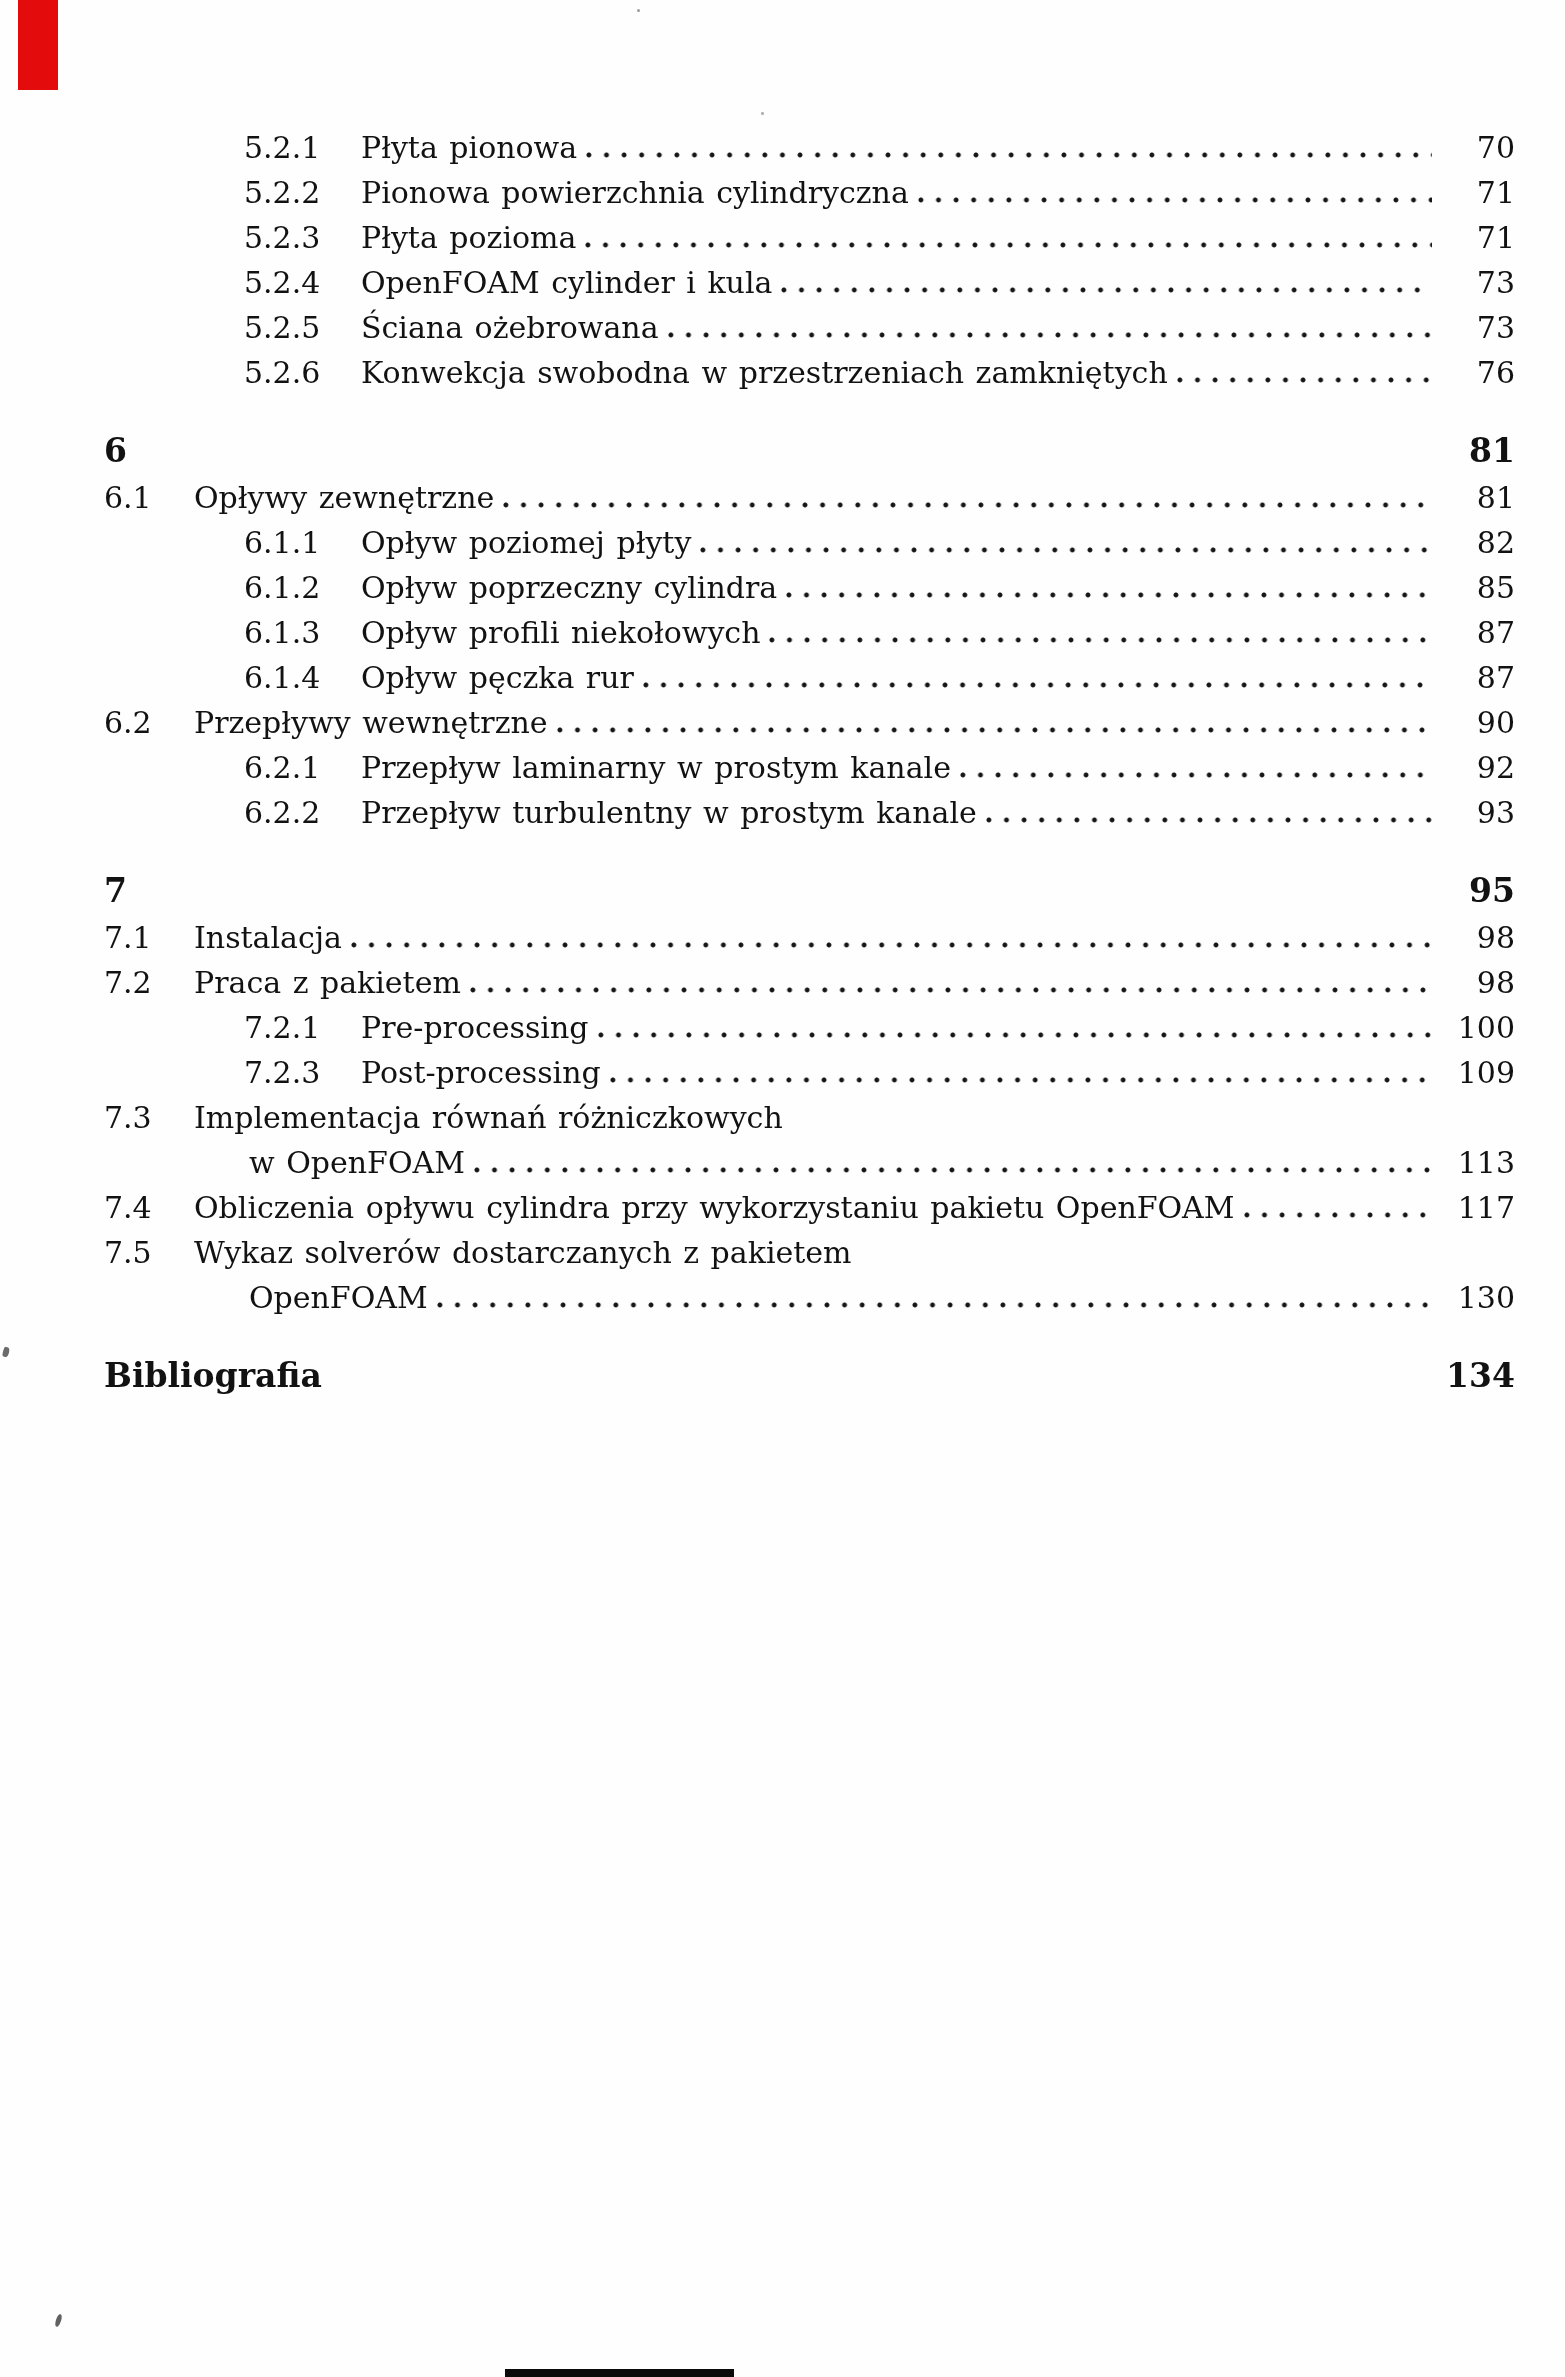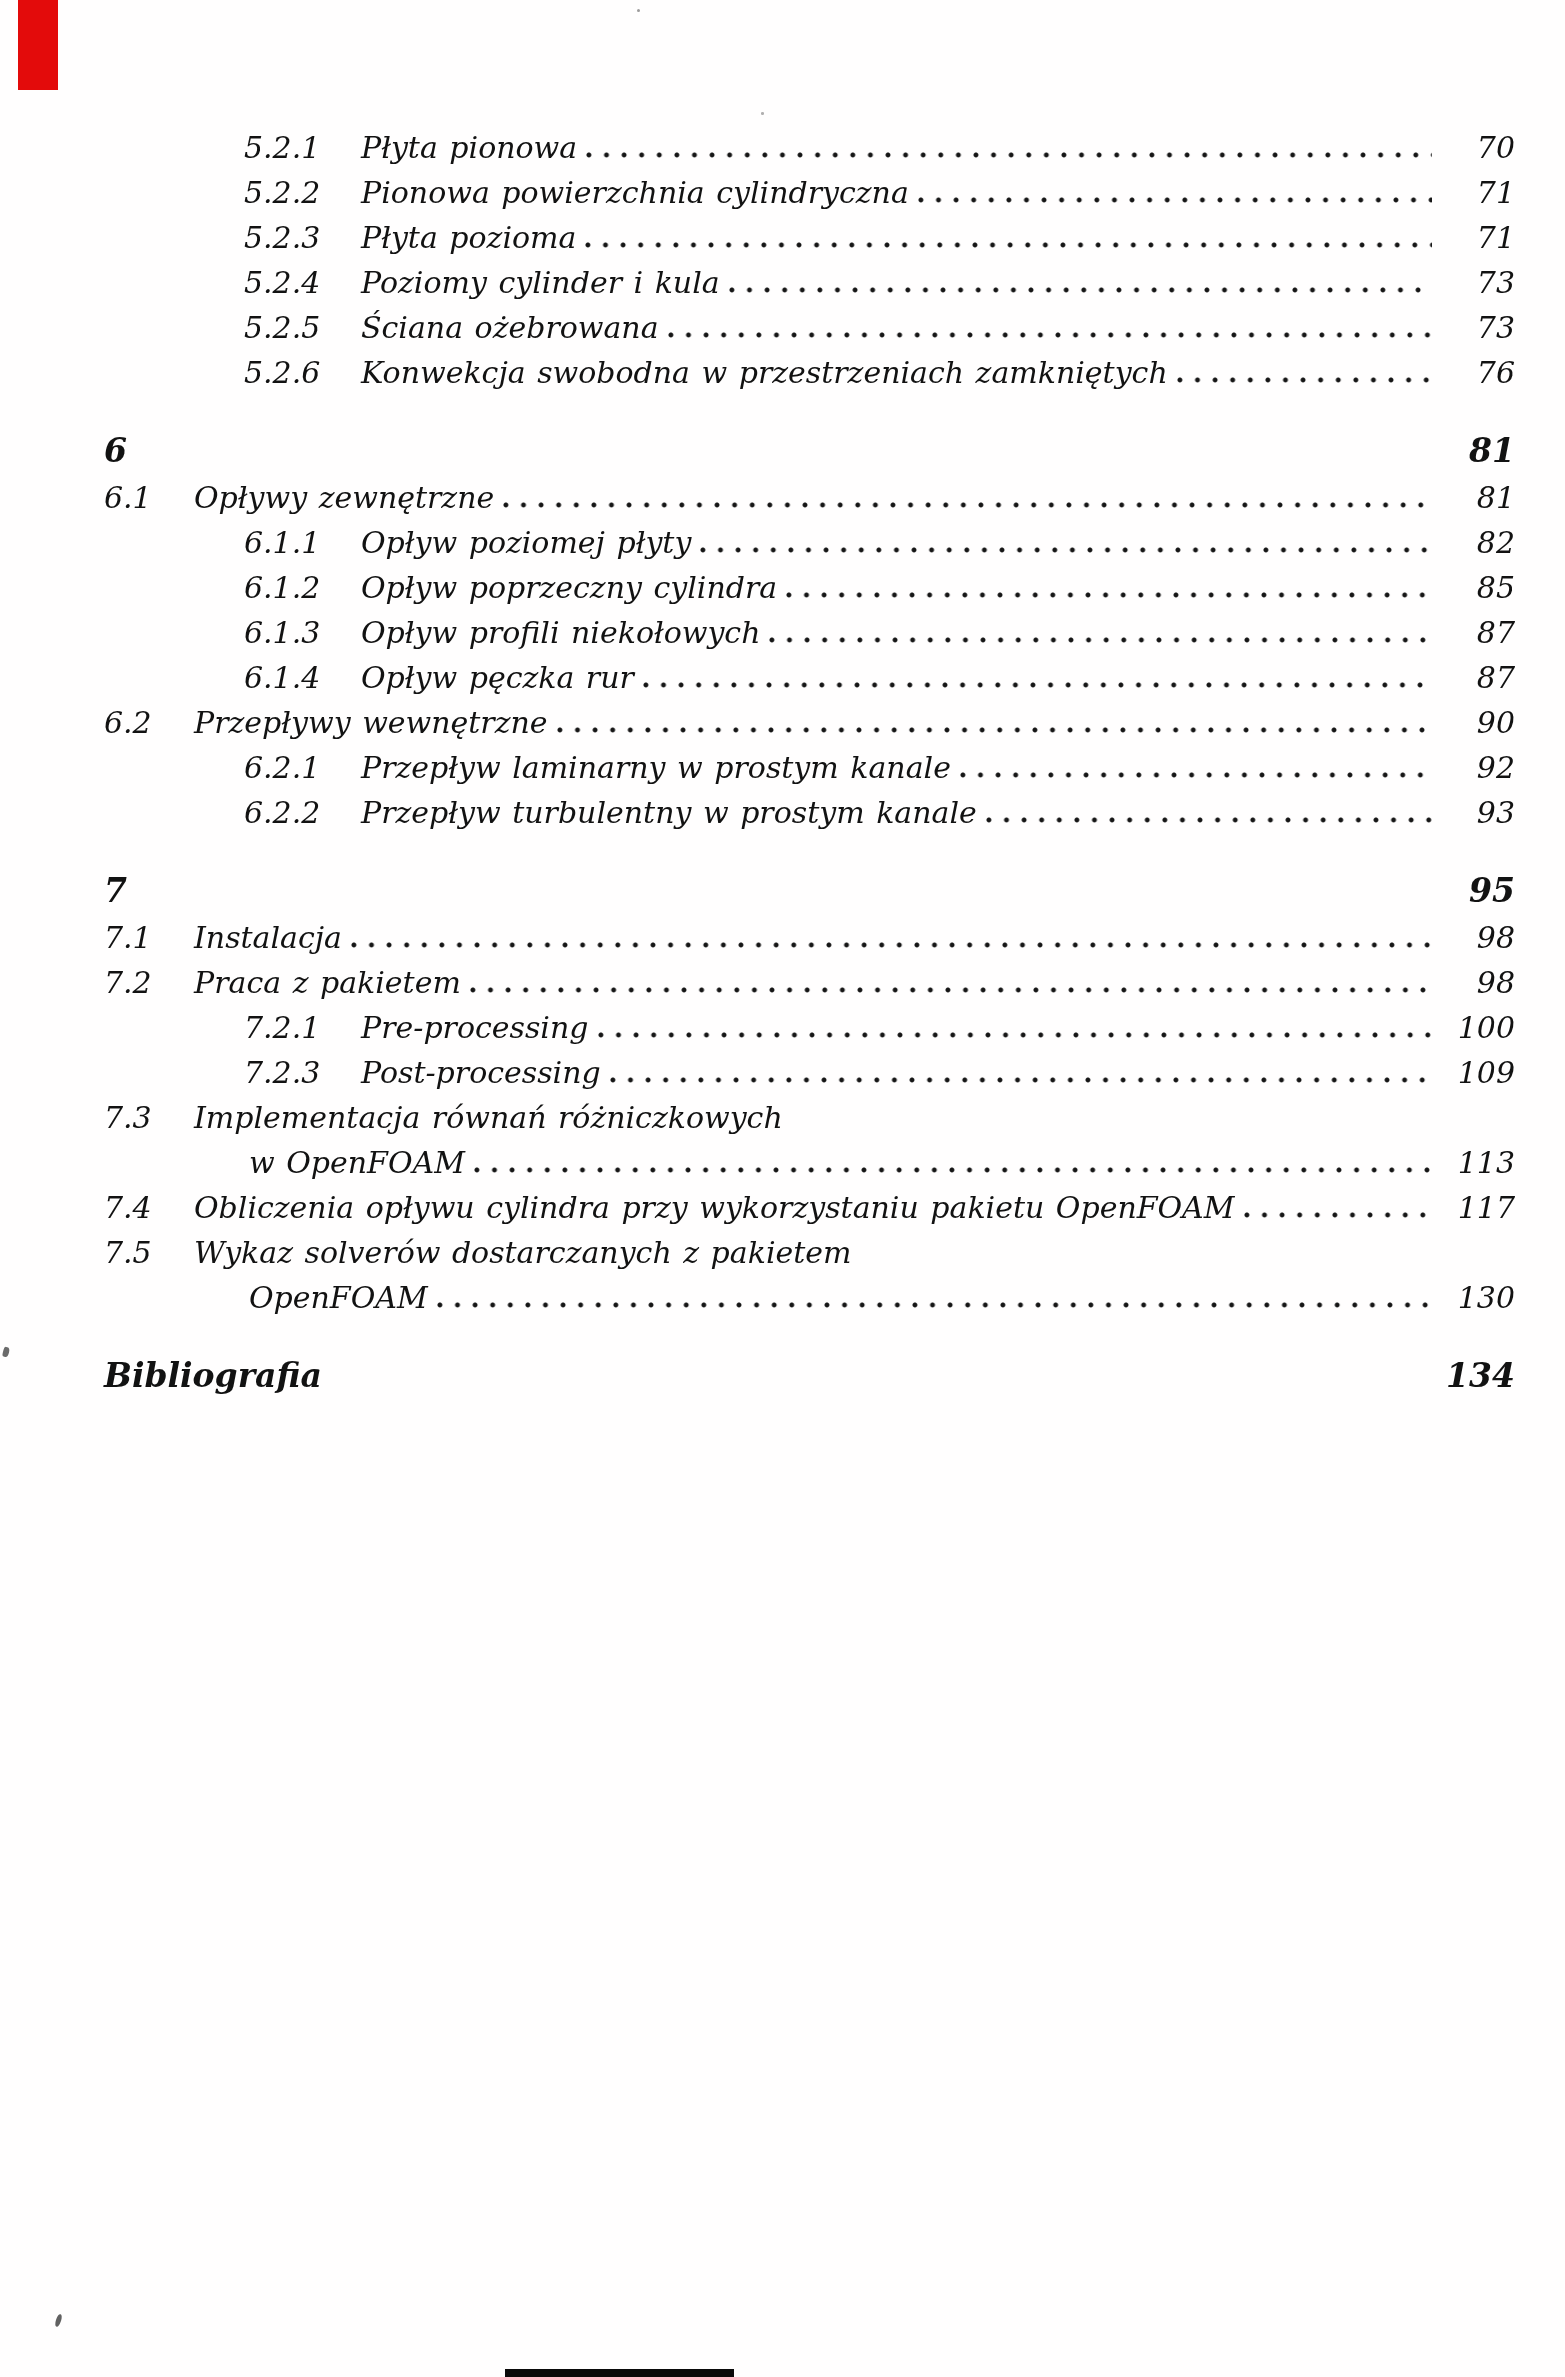--- a/index.html
+++ b/index.html
@@ -16,21 +16,21 @@
   
   .red-bar   { position: absolute; left: 18px; top: 0; width: 40px; height: 90px; }
   .black-bar { position: absolute; left: 505px; bottom: 0; width: 229px; height: 7.8px; }
   .speck     { position: absolute; background: #3a3a3a; border-radius: 50%; }
   .speck.s1  { left: 637px;  top: 9px;   width: 3.3px;  height: 3.3px;  opacity: .5; }
   .speck.s2  { left: 761px; top: 112px;  width: 2.6px;  height: 2.6px;  opacity: .4; }
   .speck.s3  { left: 2.6px;    top: 1347px; width: 5.9px;  height: 10.4px; opacity: .75; border-radius: 40% 60% 60% 40%; transform: rotate(14deg); }
   .speck.s4  { left: 56px;   top: 2314px; width: 5.2px;  height: 13px; opacity: .8;  border-radius: 45%; transform: rotate(18deg); }
 
   
-  #toc-list { position: absolute; left: 0; top: 121px; width: 1565px; font-style: italic; }
+  #toc-list { position: absolute; left: 0; top: 121px; width: 1565px; }
 
   .row {
     display: flex;
     align-items: flex-end;
     height: 45px;
     margin-right: 50px;
     font-size: 30px;
     word-spacing: 2px;
     white-space: nowrap;
     padding-bottom: 1.3px;
@@ -93,21 +93,21 @@
         <span class="pagenum">71</span>
       </div>
       <div class="row subsection">
         <span class="num">5.2.3</span>
         <span class="title">Płyta pozioma</span>
         <span class="dots"></span>
         <span class="pagenum">71</span>
       </div>
       <div class="row subsection">
         <span class="num">5.2.4</span>
-        <span class="title">Poziomy cylinder i kula</span>
+        <span class="title">OpenFOAM cylinder i kula</span>
         <span class="dots"></span>
         <span class="pagenum">73</span>
       </div>
       <div class="row subsection">
         <span class="num">5.2.5</span>
         <span class="title">Ściana ożebrowana</span>
         <span class="dots"></span>
         <span class="pagenum">73</span>
       </div>
       <div class="row subsection">

